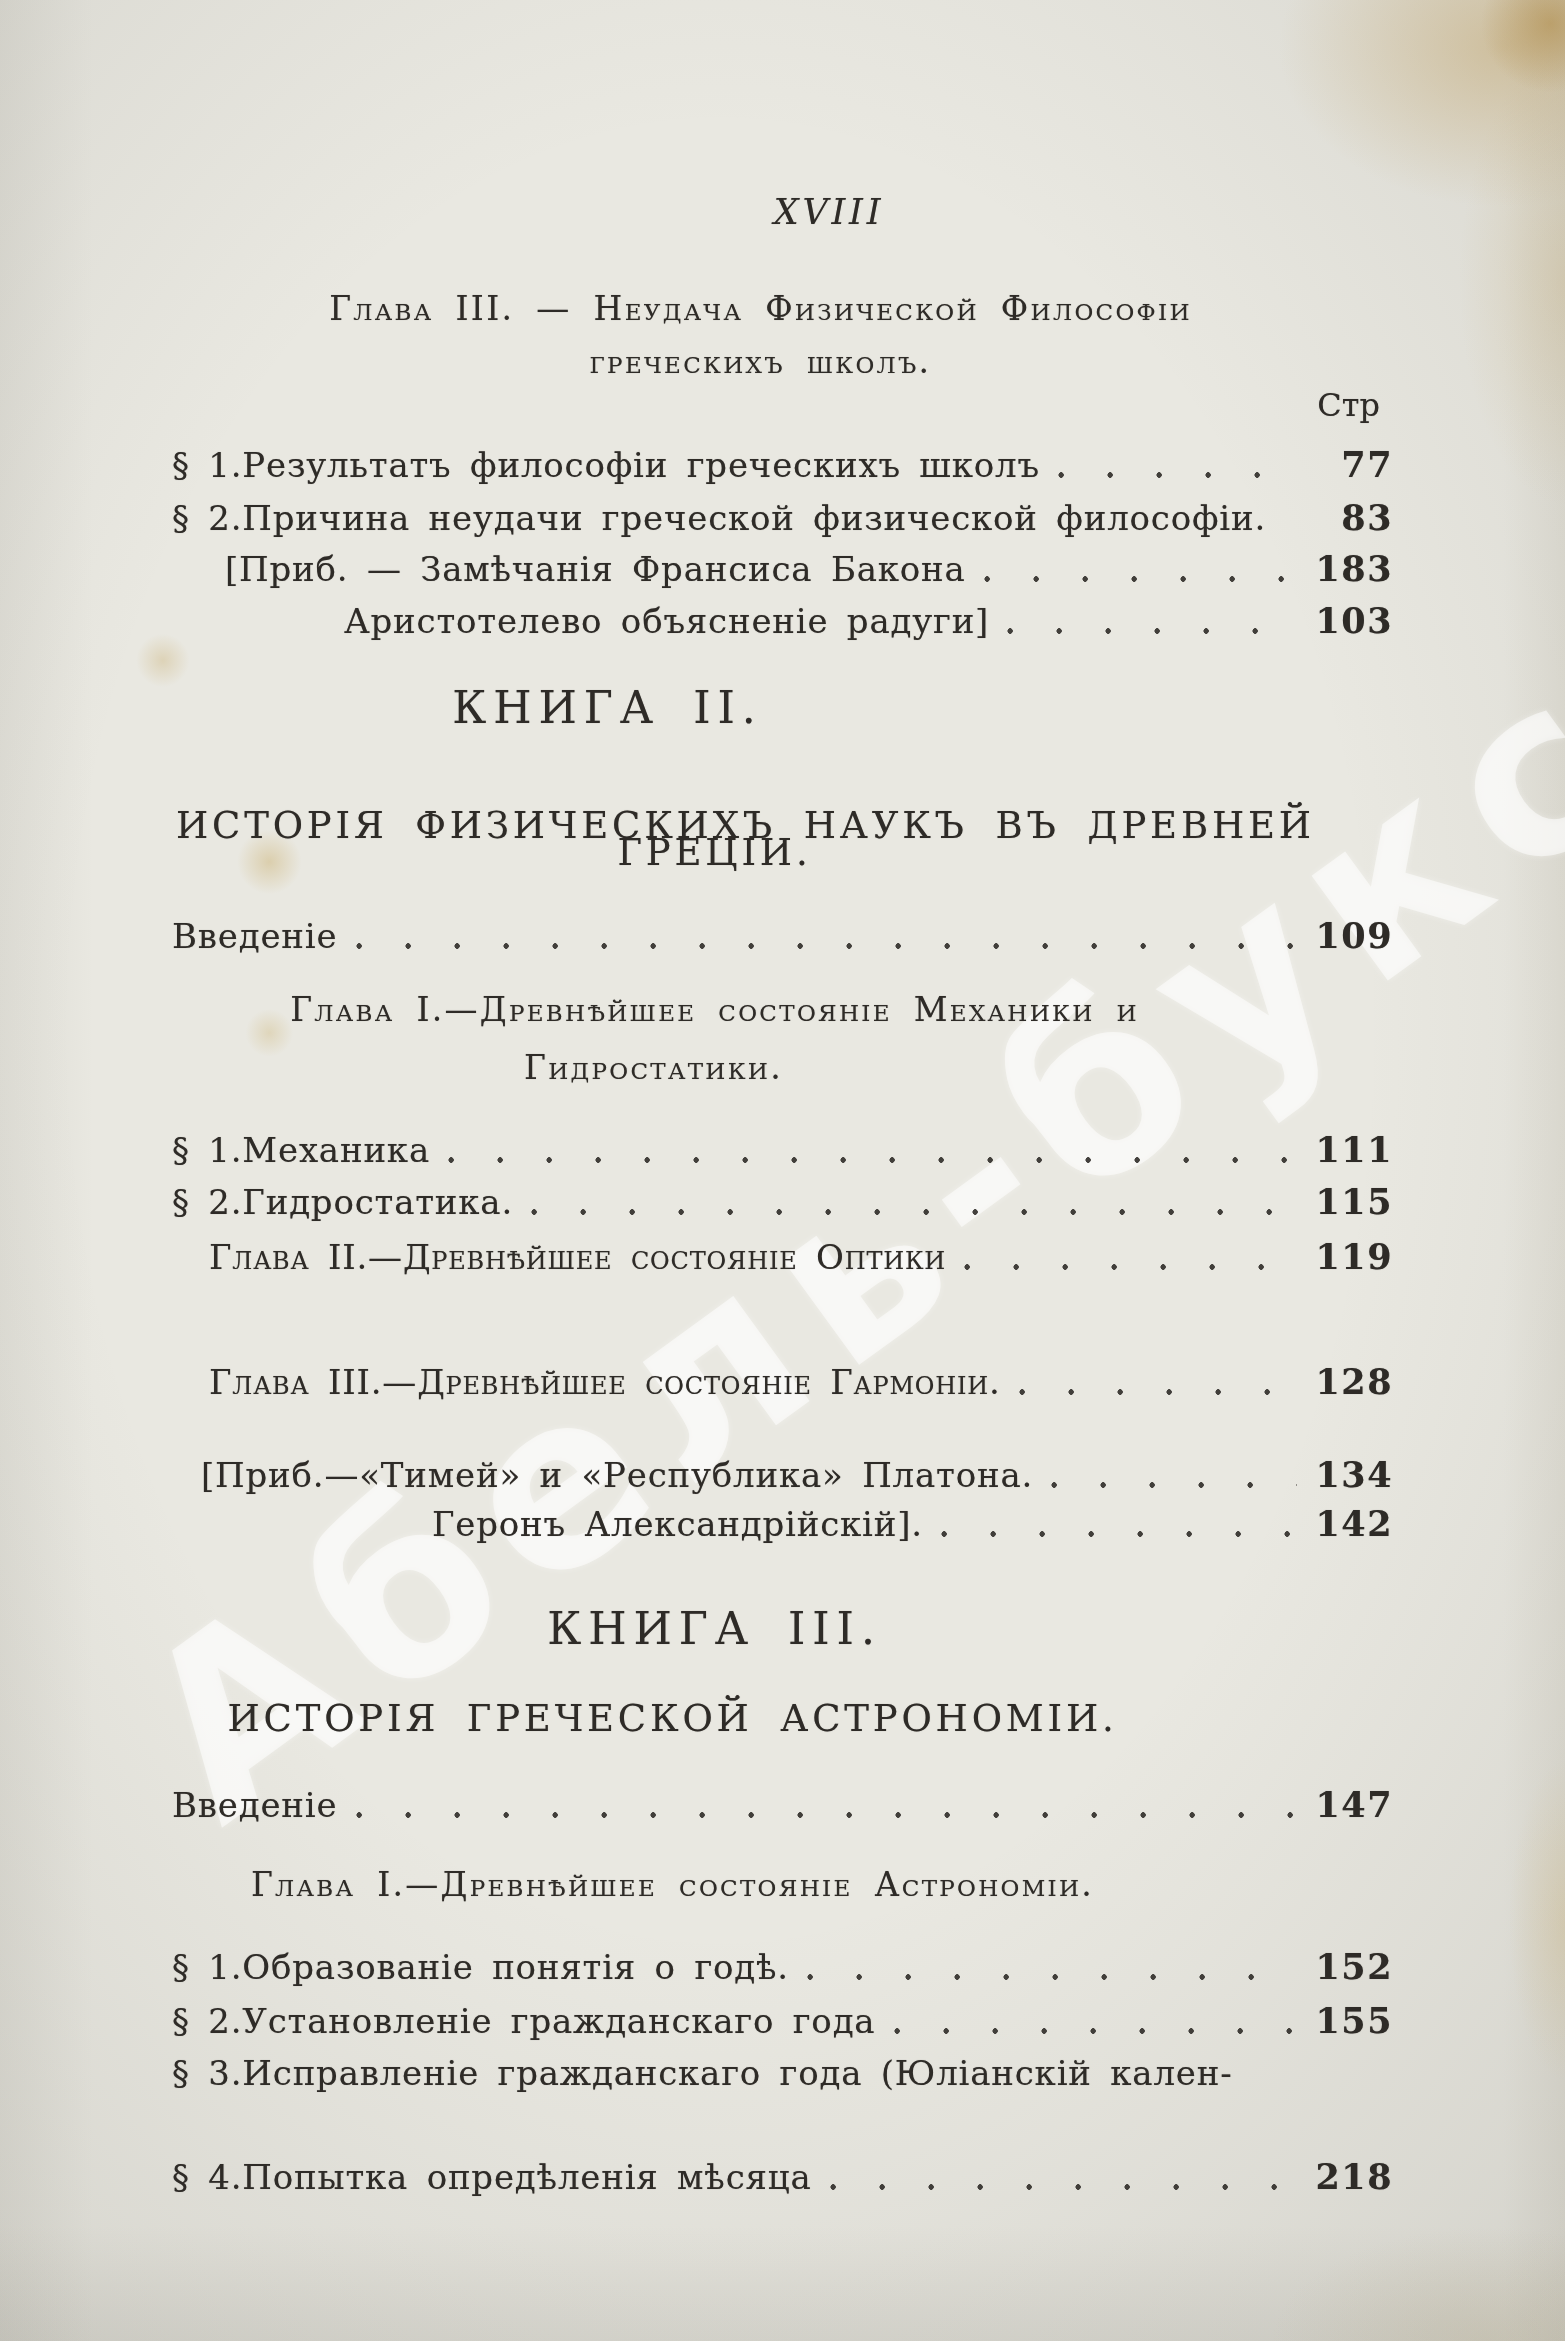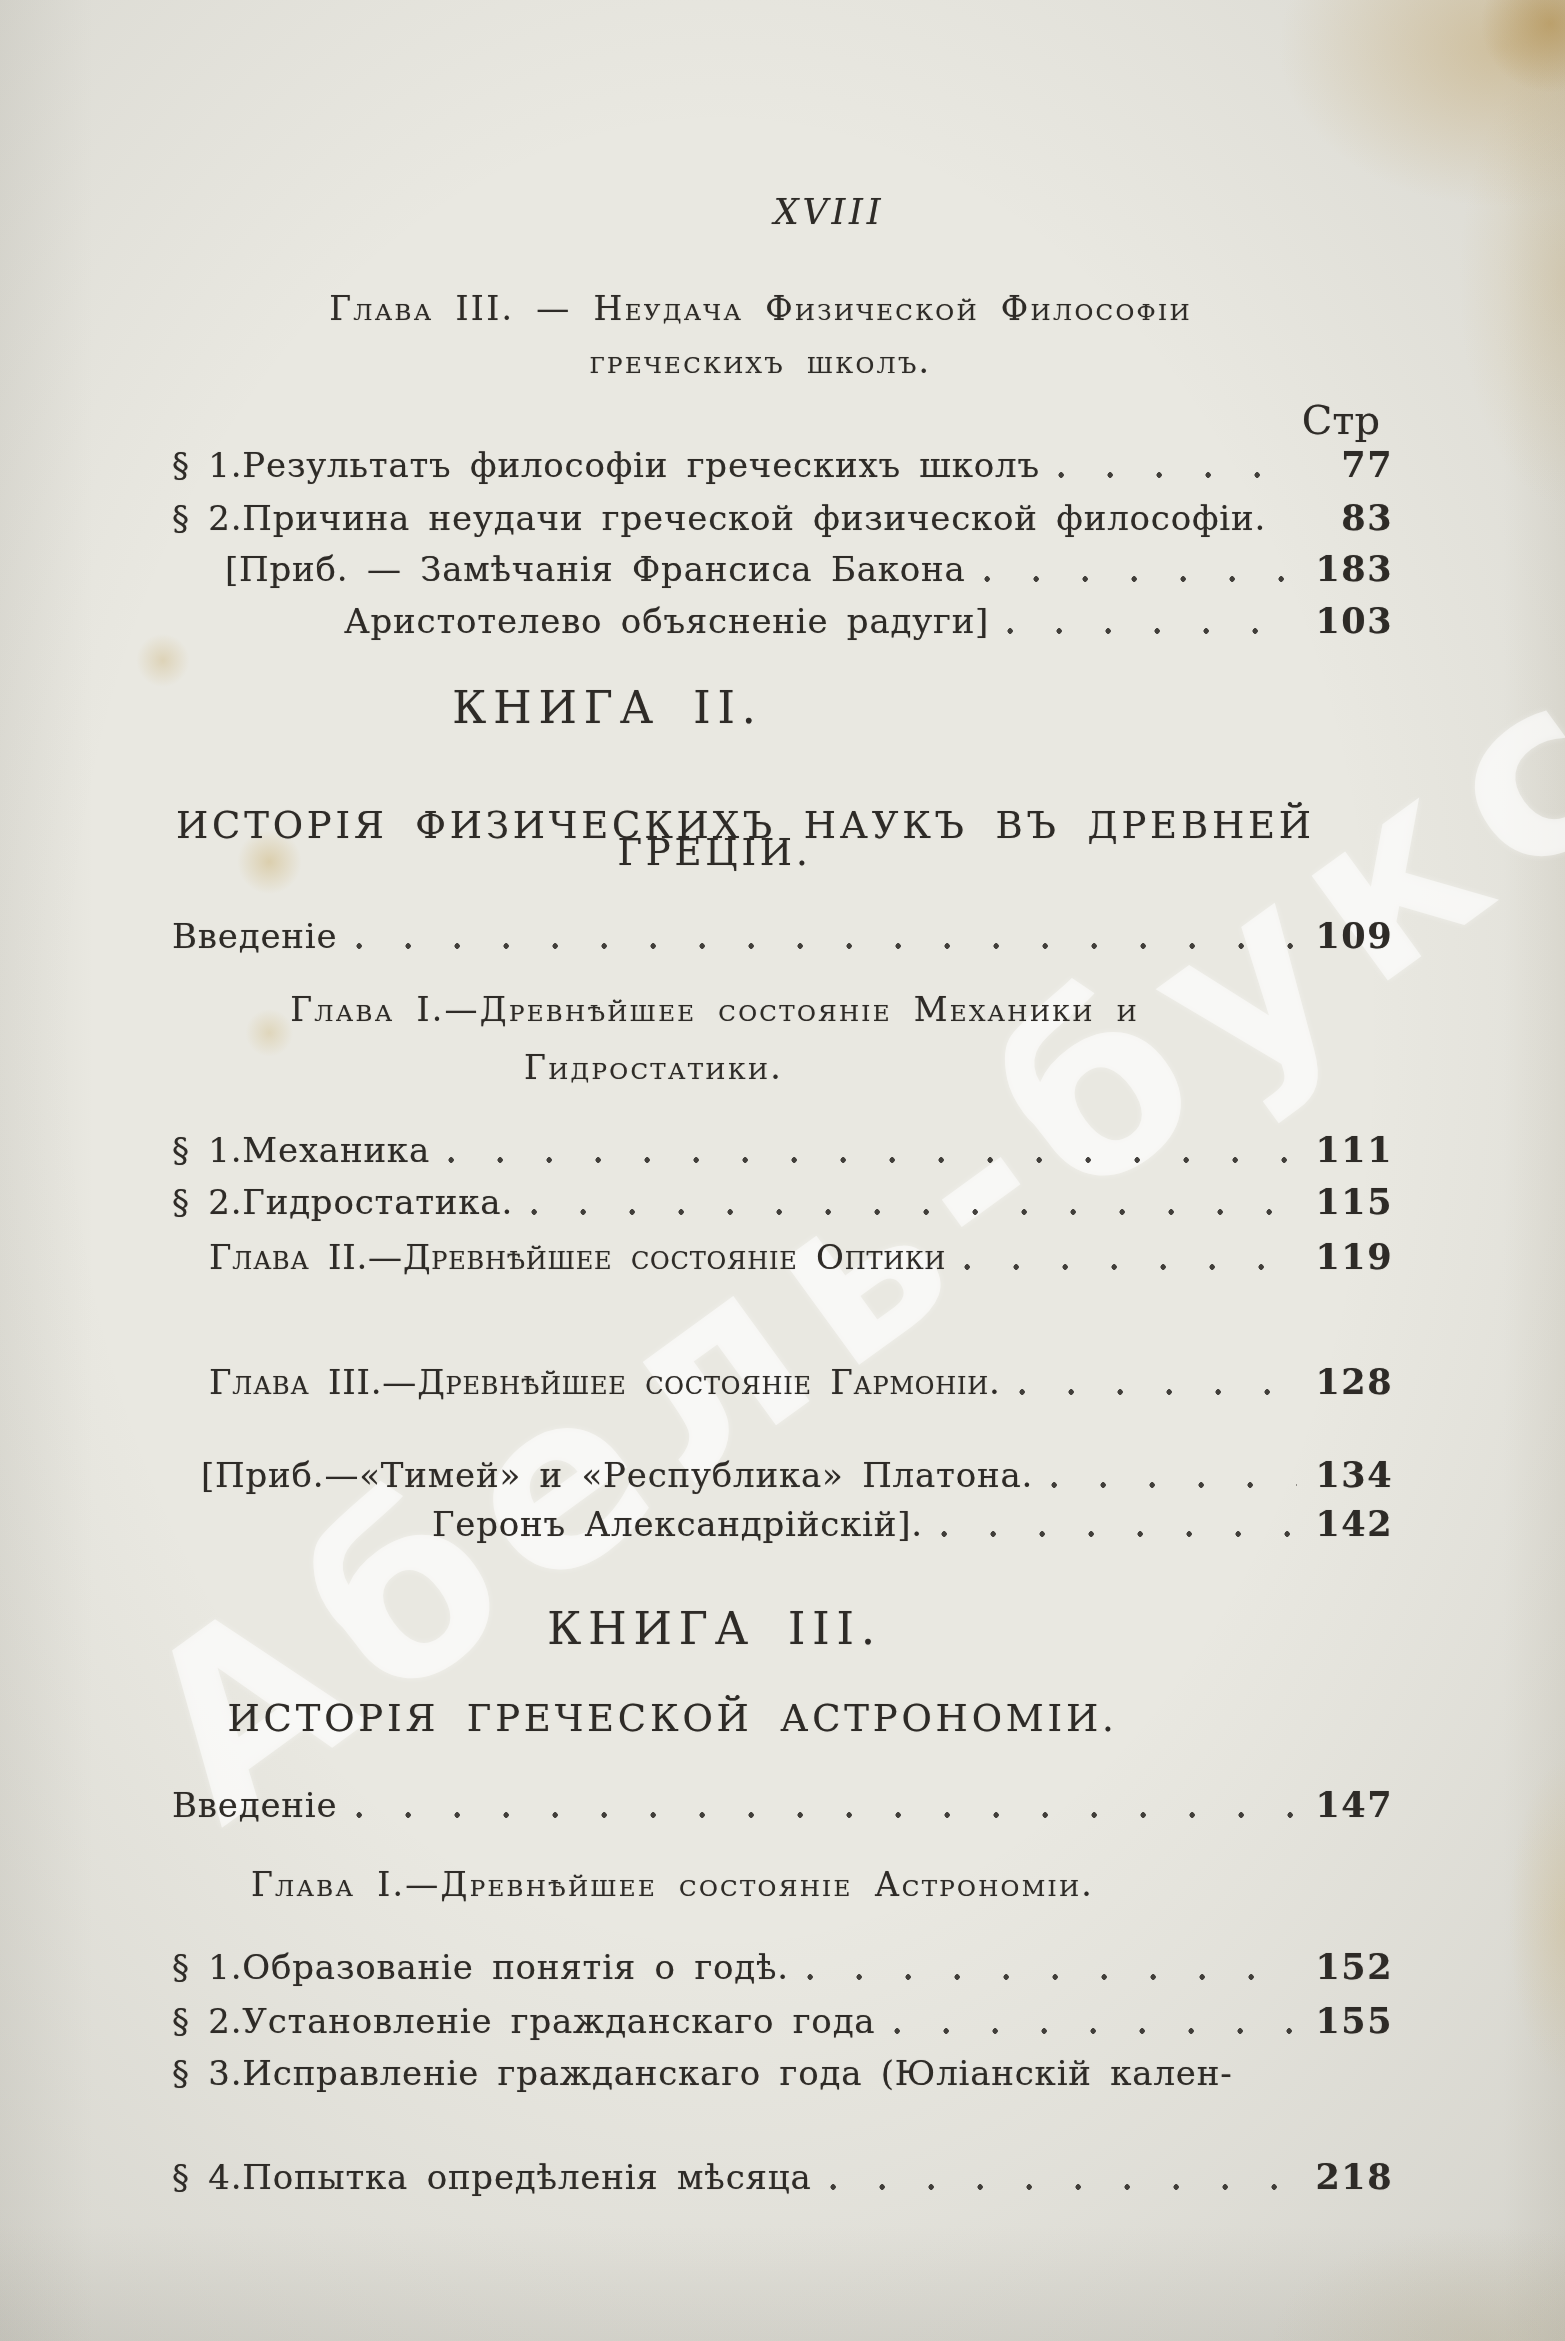--- a/index.html
+++ b/index.html
@@ -25,21 +25,21 @@
       linear-gradient(0deg, rgba(110,108,96,.12), rgba(110,108,96,0) 5%);
   }
   .line{position:absolute;white-space:nowrap;text-shadow:0 0 0.8px rgba(46,43,39,.45);}
   .folio{left:calc(50% + 46px);transform:translateX(-50%);font-size:35px;letter-spacing:3.8px;font-style:italic;}
   .heading{position:absolute;left:176px;width:1077px;text-align:center;white-space:nowrap;
            text-shadow:0 0 0.8px rgba(46,43,39,.45);}
   .sc{font-variant:small-caps;}
   .chapter{font-size:33px;letter-spacing:2.3px;word-spacing:9.2px;}
   .book-title{font-size:44px;letter-spacing:6.9px;word-spacing:12.2px;}
   .book-subtitle{font-size:37px;letter-spacing:3.8px;word-spacing:12.2px;}
-  .colhead{font-size:40px;margin-top:11px;}
+  .colhead{font-size:32px;}
   .row{position:absolute;left:172px;right:173px;height:44px;display:flex;align-items:baseline;
        font-size:34px;word-spacing:6.9px;letter-spacing:0.8px;text-shadow:0 0 0.8px rgba(46,43,39,.45);}
   .row .sec{min-width:67px;}
   .row .lbl{flex:0 0 auto;}
   .row .leader{flex:1 1 auto;height:7.6px;align-self:flex-end;margin:0 12.2px 9.2px 18.3px;
        background-image:radial-gradient(circle at 3.1px 50%, rgba(42,39,35,.88) 2.4px, rgba(42,39,35,0) 2.9px);
        background-size:49px 7.6px;background-repeat:repeat-x;background-position:left center;}
   .row.no-dots .leader{background:none;}
   .row .pg{flex:0 0 auto;min-width:84px;text-align:right;font-size:35px;font-weight:bold;letter-spacing:1.5px;}
   .watermark{position:absolute;left:-115px;top:1108px;width:1986px;height:244px;text-align:center;

